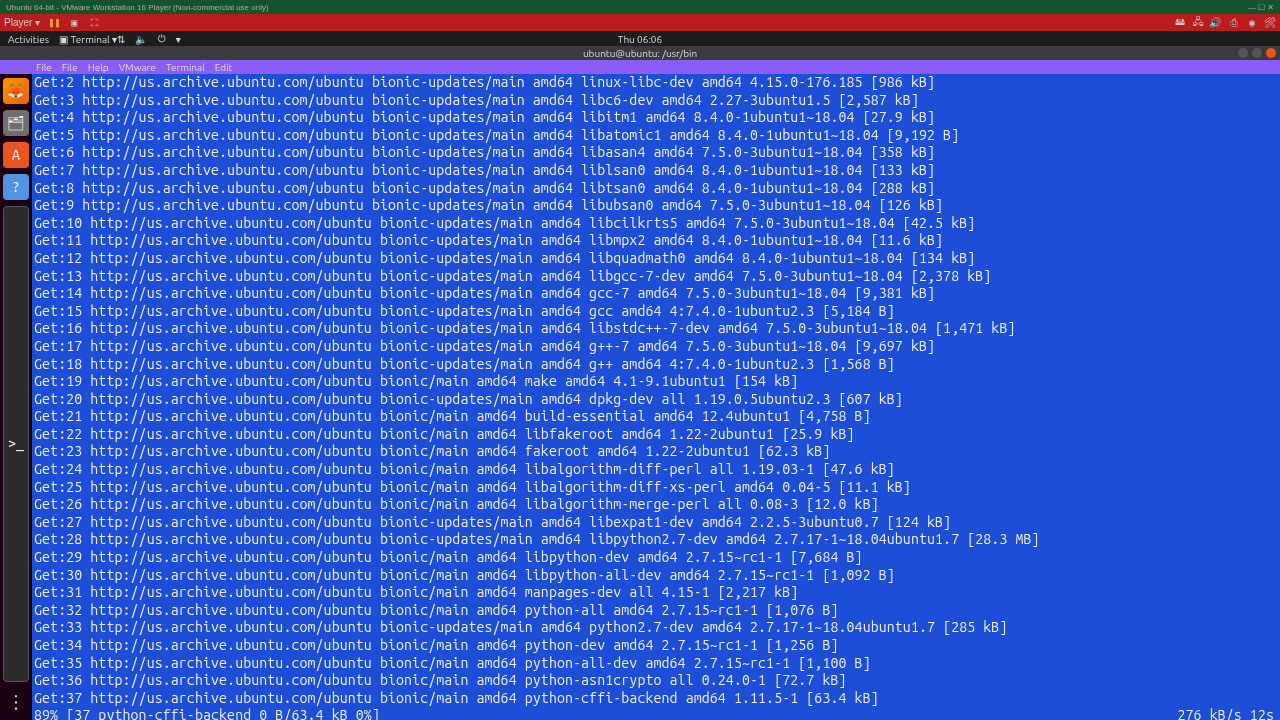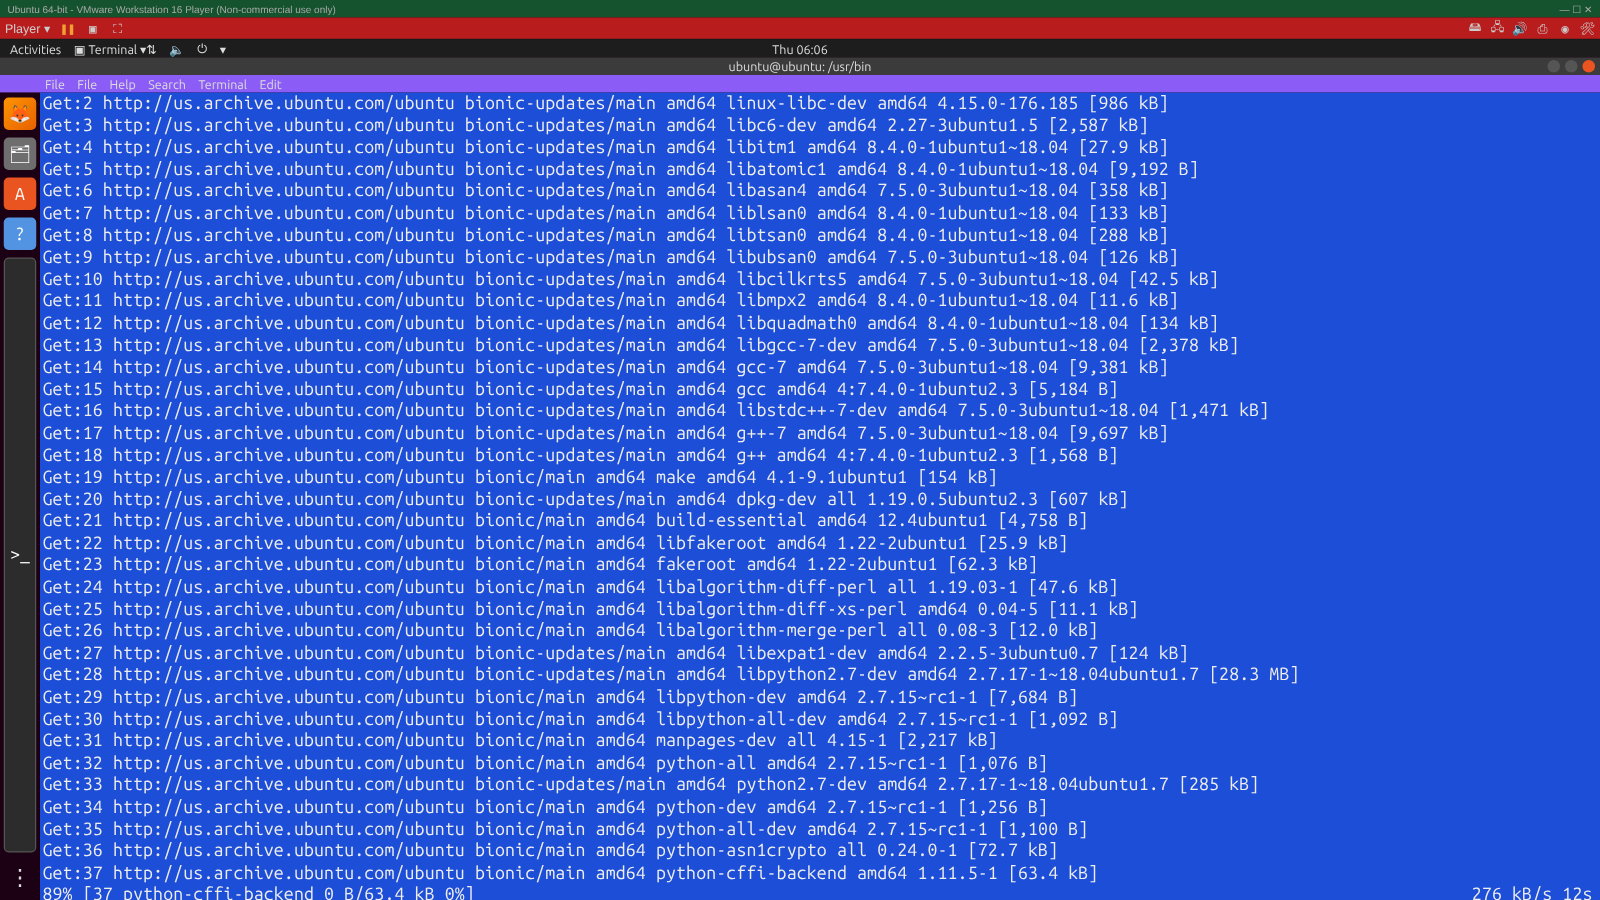--- a/index.html
+++ b/index.html
@@ -197,21 +197,21 @@
     <span></span>
     <span></span>
     <span class="close"></span>
   </div>
 </div>
 
 <div class="menubar">
   <span>File</span>
   <span>File</span>
   <span>Help</span>
-  <span>Search</span>
+  <span>VMware</span>
   <span>Terminal</span>
   <span>Edit</span>
 </div>
 
 <div class="main-area">
   <div class="dock">
     <div class="dock-item firefox">🦊</div>
     <div class="dock-item files">🗂</div>
     <div class="dock-item software">A</div>
     <div class="dock-item help">?</div>

